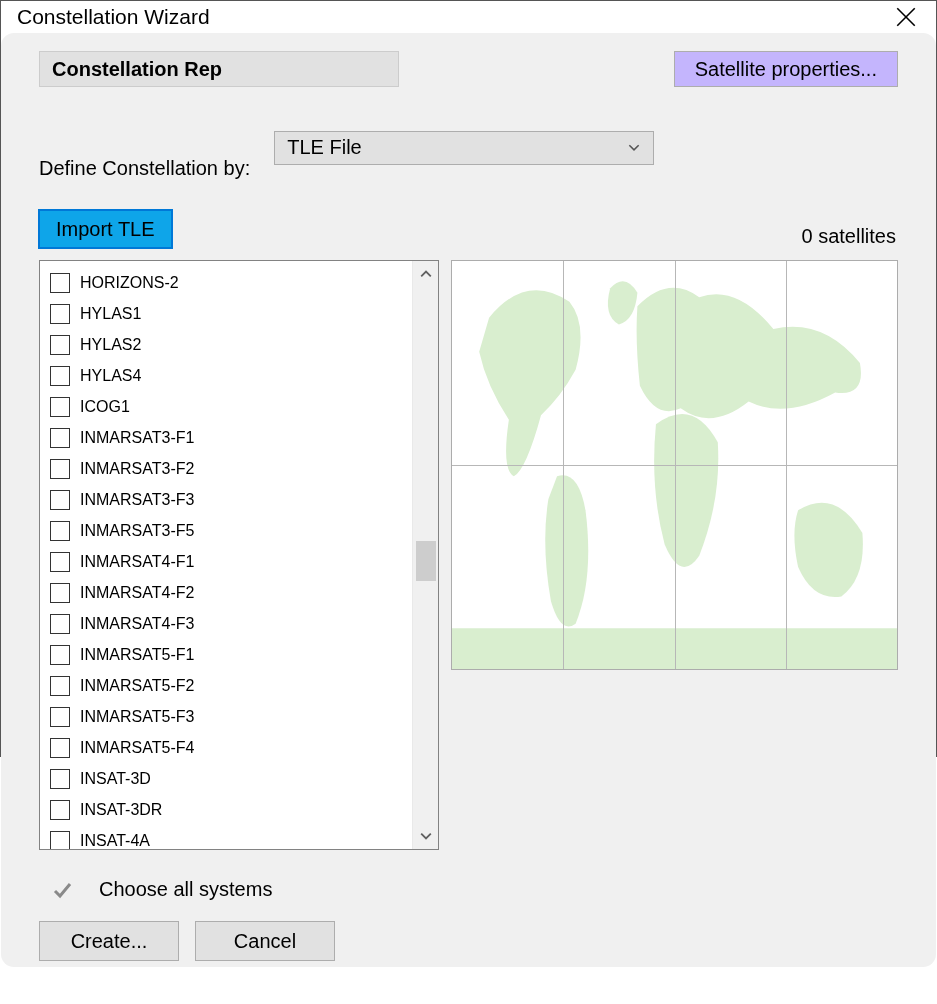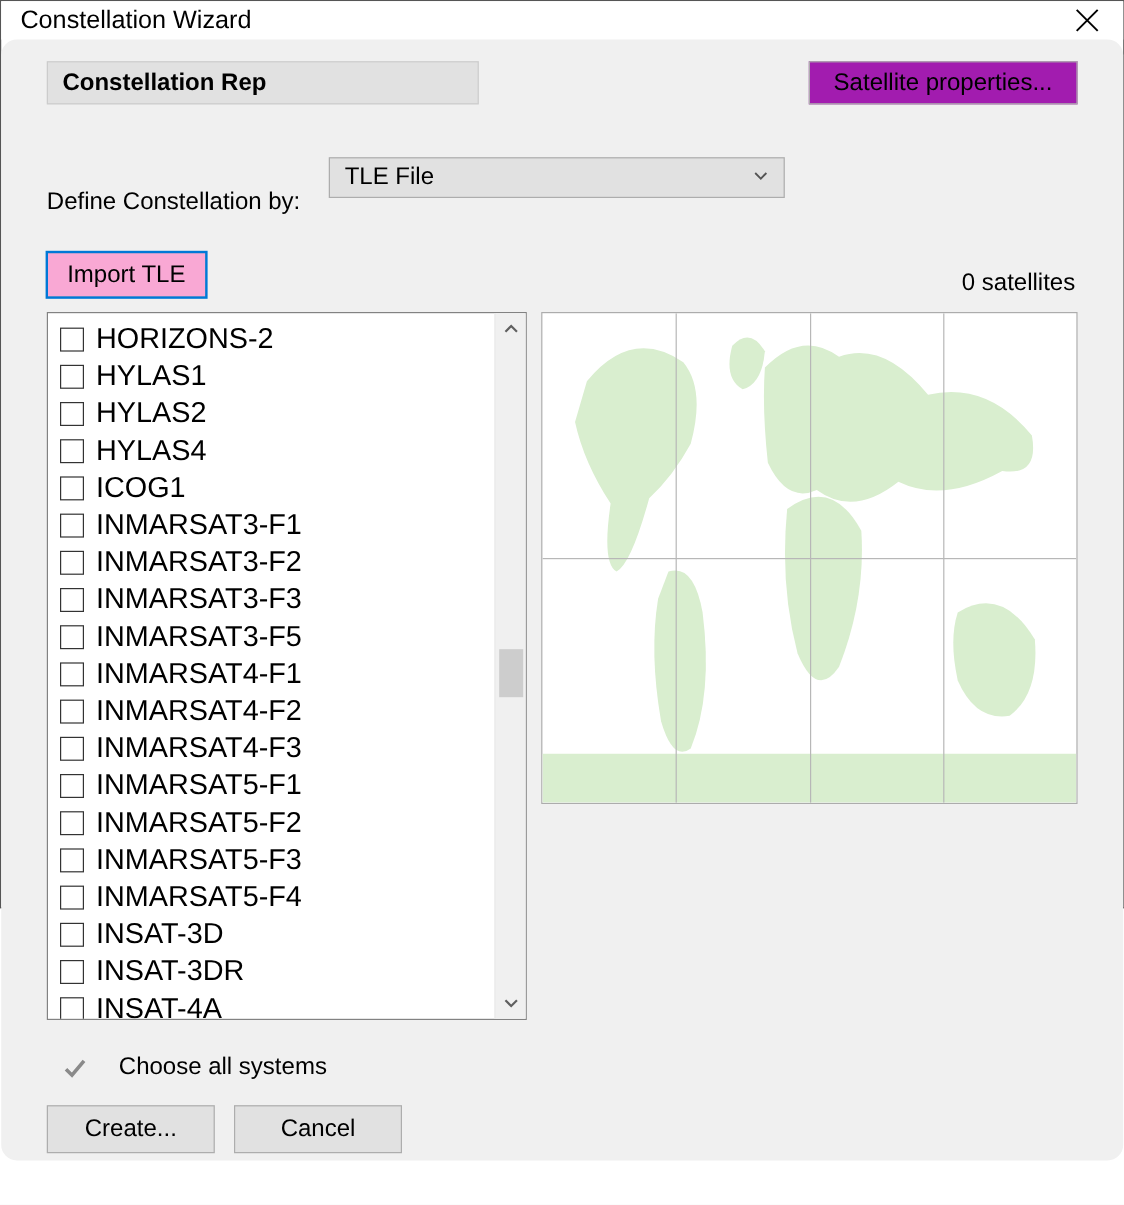--- a/index.html
+++ b/index.html
@@ -8,36 +8,36 @@
   
   .titlebar { display: flex; align-items: center; justify-content: space-between; height: 56px; padding: 0 14px 0 16px; background: #fff; }
   .title { font-size: 21px; font-weight: 400; }
   .close { width: 32px; height: 32px; display:flex; align-items:center; justify-content:center; cursor:pointer; }
   .close svg { width: 20px; height: 20px; }
   
   .body { flex: 1; padding: 18px 38px 6px 38px; background: #f0f0f0; display:flex; flex-direction:column;border-radius:13px; }
   .toprow { display:flex; align-items:center; margin-bottom:28px; }
   .section-hdr { width: 360px; height: 36px; background: #e1e1e1; border:1px solid #ccc; display:flex; align-items:center; padding:0 12px; font-weight:700; font-size:20px; }
   .spacer { flex:1; }
-  .sat-props { height:36px; padding:0 20px; background:#a21caf; border:1px solid #adadad; cursor:pointer; font-size:20px; display:flex; align-items:center; }
+  .sat-props { height:36px; padding:0 20px; background:#c4b5fd; border:1px solid #adadad; cursor:pointer; font-size:20px; display:flex; align-items:center; }
   
   .define-row { display:flex; align-items:center; margin-bottom:30px; }
   .define-label { font-size:20px; margin-right:24px;margin-top:42px; }
   .selectbox { position:relative; width:380px; height:34px; background:#e1e1e1; border:1px solid #adadad; display:flex; align-items:center; padding:0 12px; font-size:20px; cursor:pointer; }
   .selectbox .chev { position:absolute; right:12px; top:50%; transform:translateY(-50%); }
   .selectbox .chev svg { width:14px; height:14px; }
   
   .import-row { display:flex; align-items:flex-end; margin-bottom:12px; }
-  .import-btn { height:38px; padding:0 16px; background:#f9a8d4; border:1px solid #adadad; outline:2px solid #0078d7; outline-offset:-1px; font-size:20px; cursor:pointer; display:flex; align-items:center; }
+  .import-btn { height:38px; padding:0 16px; background:#0ea5e9; border:1px solid #adadad; outline:2px solid #0078d7; outline-offset:-1px; font-size:20px; cursor:pointer; display:flex; align-items:center; }
   .sat-count { font-size:20px; margin-right:2px; }
   
   .main-area { display:flex; gap:12px; }
   .listwrap { width:400px; height:590px; background:#fff; border:1px solid #828282; display:flex; }
   .list-inner { flex:1; overflow:hidden; padding:6px 0 0 10px; }
-  .item { display:flex; align-items:center; height:31px; font-size:24px; cursor:default; }
+  .item { display:flex; align-items:center; height:31px; font-size:16px; cursor:default; }
   .cb { width:20px; height:20px; border:1.5px solid #333; margin-right:10px; flex-shrink:0; cursor:pointer; }
   .scrollbar { width:26px; border-left:1px solid #e9e9e9; background:#f0f0f0; position:relative; }
   .sb-btn { position:absolute; left:0; width:26px; height:26px; display:flex; align-items:center; justify-content:center; cursor:pointer; }
   .sb-up { top:0; }
   .sb-down { bottom:0; }
   .sb-btn svg { width:12px; height:12px; fill:#606060; }
   .sb-thumb { position:absolute; left:3px; width:20px; top:280px; height:40px; background:#cdcdcd; cursor:pointer; }
   
   .mapwrap { flex:1; height:410px; background:#fff; border:1px solid #acacac; position:relative; overflow:hidden; }
   .map-grid-v { position:absolute; top:0; bottom:0; width:1px; background:#b7b7b7; }

